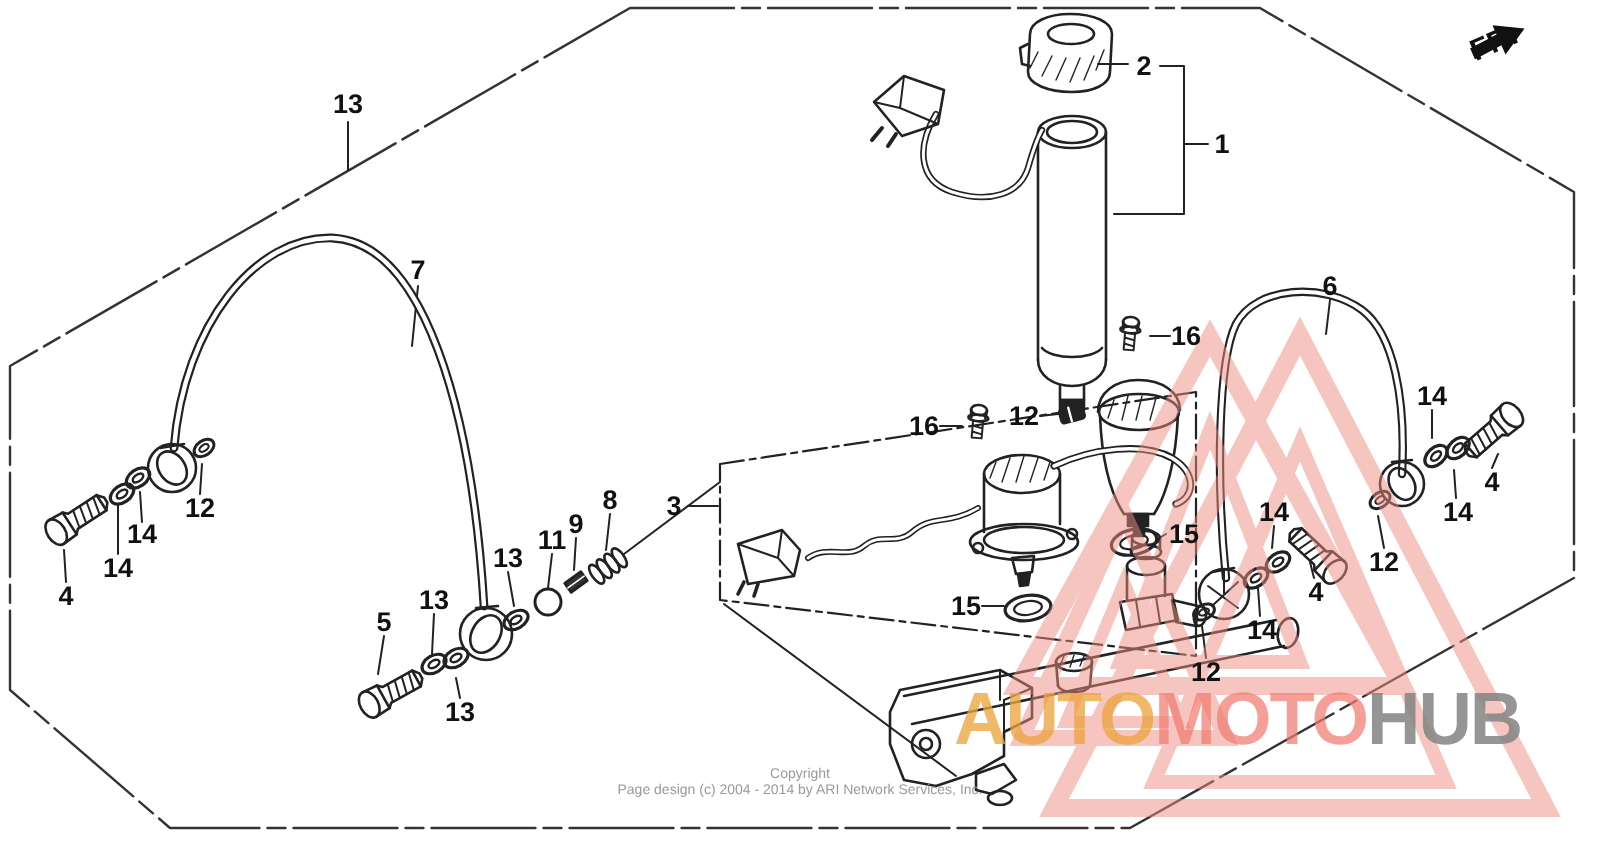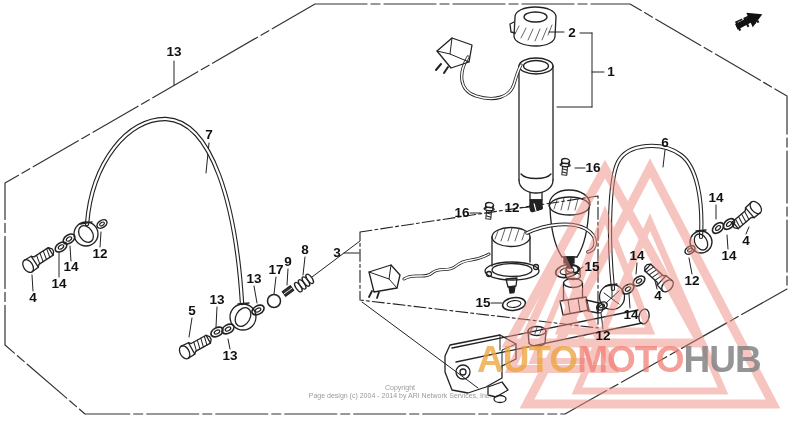--- a/index.html
+++ b/index.html
@@ -270,21 +270,21 @@
     <div class="callout" style="left: 593px; top: 168px;">16</div>
     <div class="callout" style="left: 209px; top: 135px;">7</div>
     <div class="callout" style="left: 100px; top: 254px;">12</div>
     <div class="callout" style="left: 71px; top: 267px;">14</div>
     <div class="callout" style="left: 59px; top: 284px;">14</div>
     <div class="callout" style="left: 33px; top: 298px;">4</div>
     <div class="callout" style="left: 192px; top: 311px;">5</div>
     <div class="callout" style="left: 217px; top: 300px;">13</div>
     <div class="callout" style="left: 254px; top: 279px;">13</div>
     <div class="callout" style="left: 230px; top: 356px;">13</div>
-    <div class="callout" style="left: 276px; top: 270px;">17</div>
+    <div class="callout" style="left: 276px; top: 270px;">11</div>
     <div class="callout" style="left: 288px; top: 262px;">9</div>
     <div class="callout" style="left: 305px; top: 250px;">8</div>
     <div class="callout" style="left: 337px; top: 253px;">3</div>
     <div class="callout" style="left: 462px; top: 213px;">16</div>
     <div class="callout" style="left: 512px; top: 208px;">12</div>
     <div class="callout" style="left: 592px; top: 267px;">15</div>
     <div class="callout" style="left: 483px; top: 303px;">15</div>
     <div class="callout" style="left: 665px; top: 143px;">6</div>
     <div class="callout" style="left: 716px; top: 198px;">14</div>
     <div class="callout" style="left: 746px; top: 241px;">4</div>

